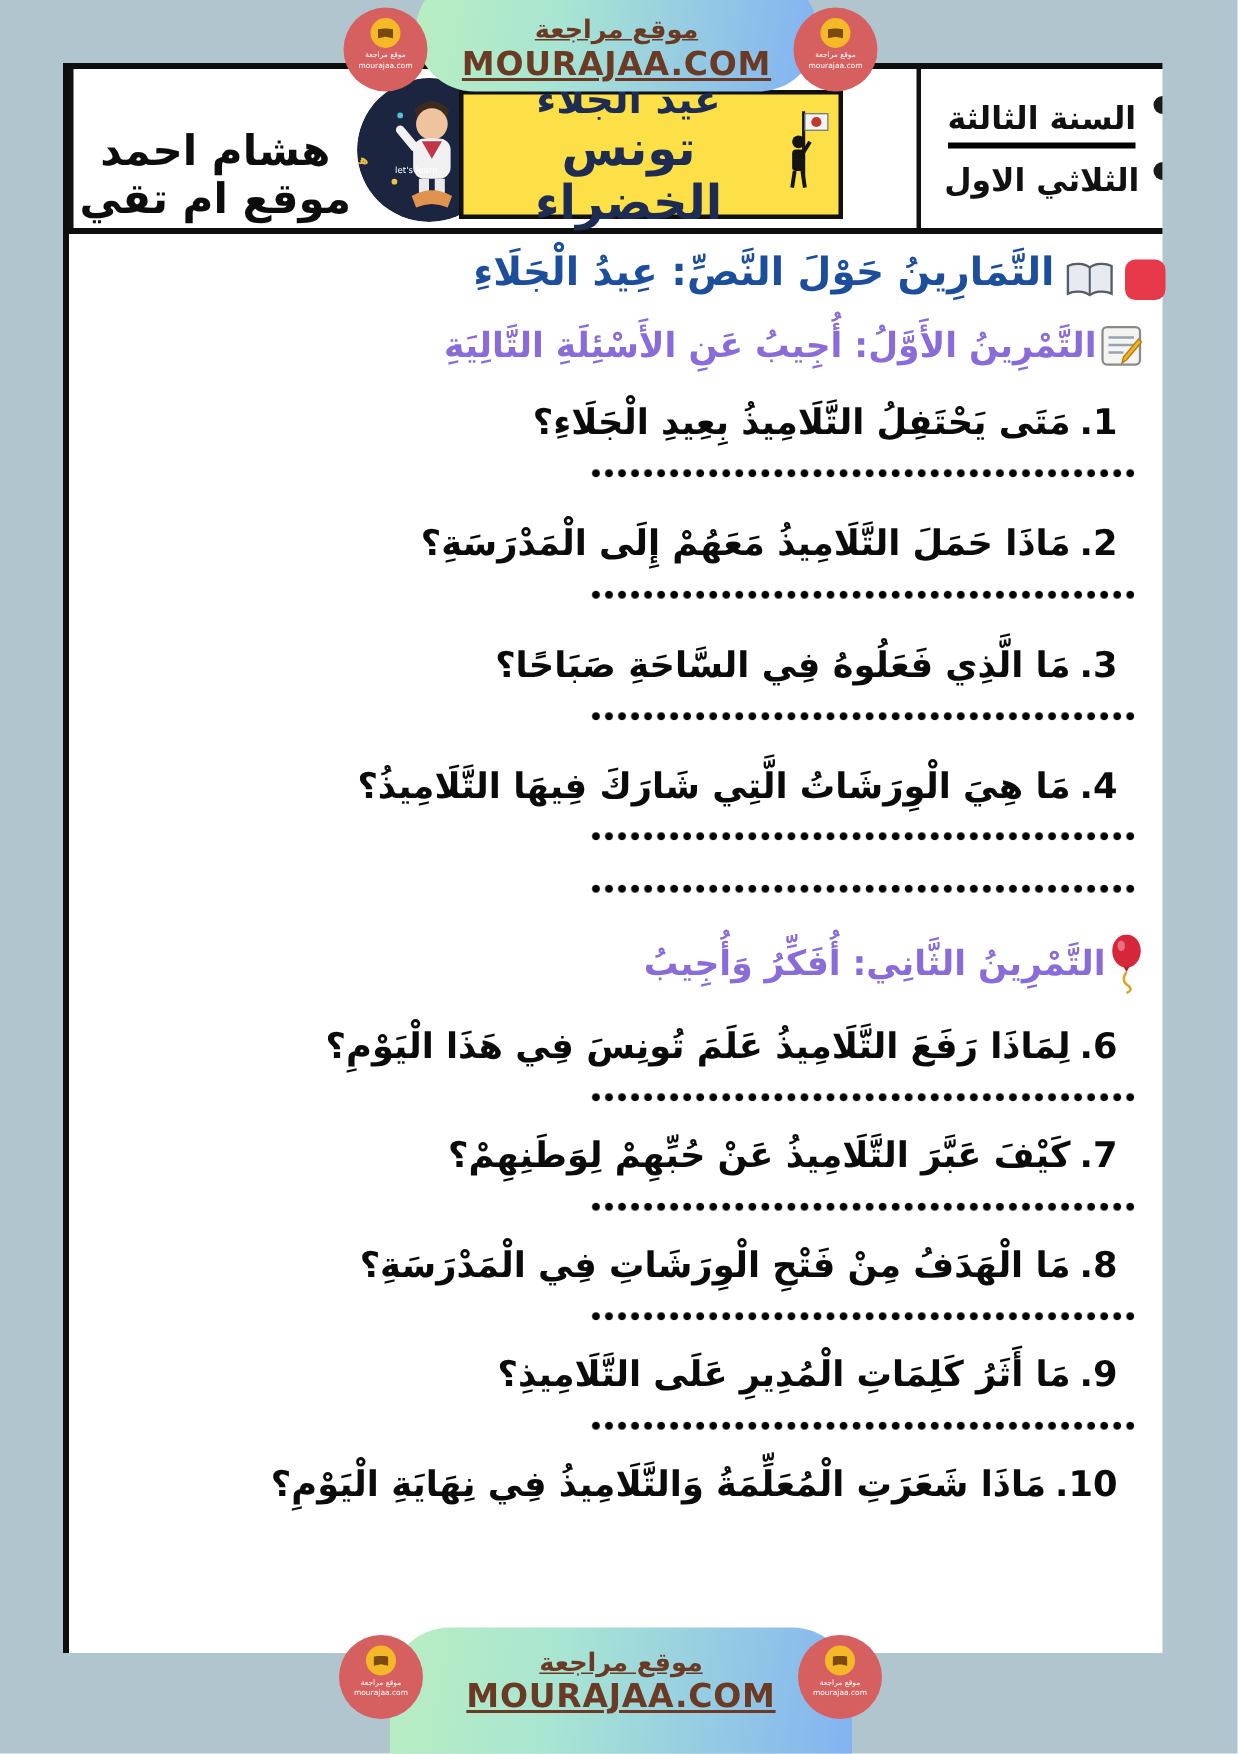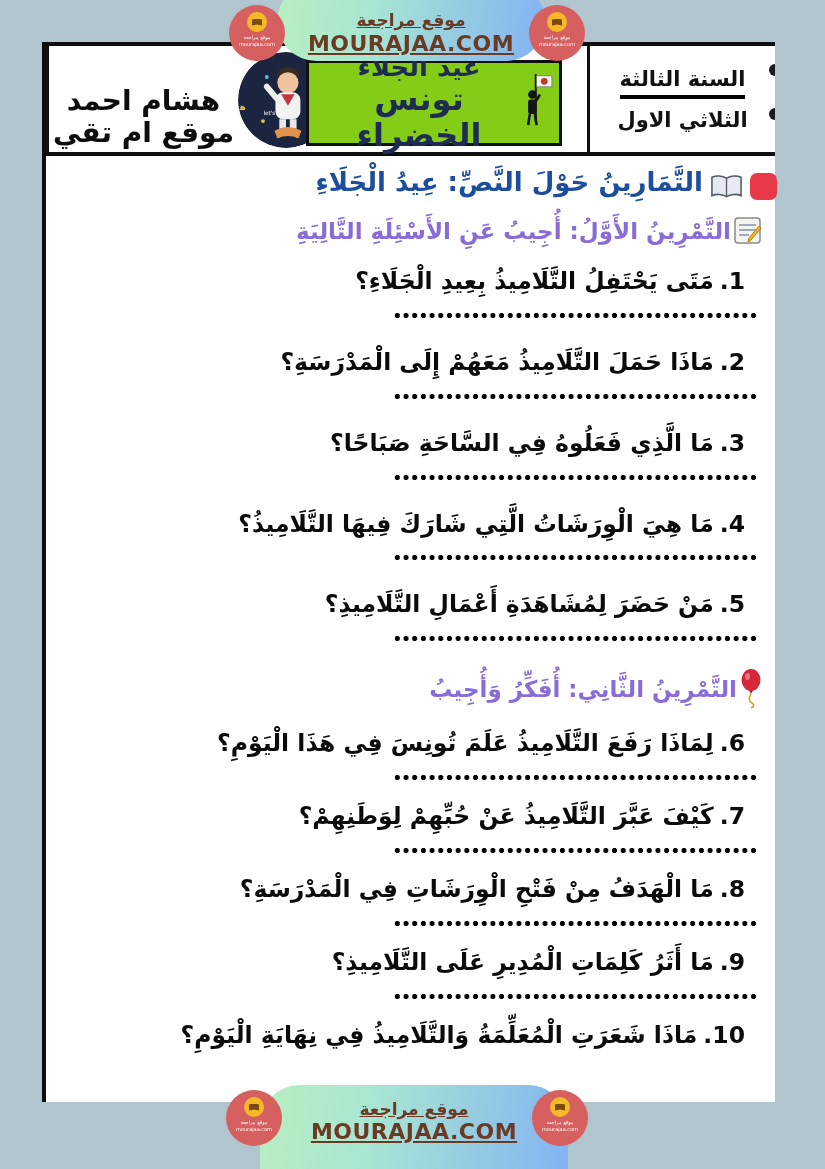--- a/index.html
+++ b/index.html
@@ -25,28 +25,28 @@
   .b-tl{left:229px;top:5px;} .b-tr{left:529px;top:5px;}
   .b-bl{left:226px;top:1090px;} .b-br{left:532px;top:1090px;}
 
   
   .document{position:absolute;left:42px;top:42px;width:729px;height:1060px;background:#fff;
             border-left:4px solid #0e0e0e;direction:rtl;z-index:2;}
 
   
   .hdr{height:106px;border-top:4px solid #0e0e0e;border-bottom:4px solid #0e0e0e;display:flex;}
   .cell{box-sizing:border-box;}
-  .cell-grade{width:188px;border-left:3px solid #111;display:flex;flex-direction:column;
+  .cell-grade{width:164px;border-left:3px solid #111;display:flex;flex-direction:column;
               align-items:center;justify-content:center;gap:9px;position:relative;overflow:hidden;}
   .cell-grade .line{font-size:21px;font-weight:bold;color:#111;white-space:nowrap;}
   .cell-grade .u{border-bottom:4px solid #000;padding-bottom:4px;}
   .edge-dot{position:absolute;right:-6px;width:12px;height:12px;border-radius:50%;background:#1a1a1a;}
   .ed1{top:18px;} .ed2{top:62px;}
   .cell-lesson{flex:1;position:relative;}
-  .lesson-box{position:absolute;left:2px;top:14px;width:256px;height:86px;background:#84cc16;
+  .lesson-box{position:absolute;left:2px;top:14px;width:256px;height:86px;background:#fde047;
               border:3px solid #101010;box-sizing:border-box;display:flex;align-items:center;}
   .lesson-figure{width:34px;height:74px;margin-right:2px;flex:0 0 auto;}
   .lesson-text{flex:1;text-align:center;color:#1e2b52;font-weight:bold;line-height:1.12;padding-left:6px;}
   .lesson-text .l1{font-size:26px;} .lesson-text .l2{font-size:32px;}
   .cell-names{width:258px;border-left:3px solid #111;display:flex;flex-direction:row-reverse;
               align-items:flex-end;justify-content:flex-start;gap:4px;padding:4px;box-sizing:border-box;}
   .avatar{width:96px;height:96px;border-radius:50%;overflow:hidden;flex:0 0 auto;}
   .names{flex:1;text-align:center;font-weight:bold;color:#0d0d0d;font-size:28px;line-height:1.12;white-space:nowrap;}
 
   
@@ -175,21 +175,20 @@
 
           <div class="q-row"><span class="q-num">2.</span><span class="q-text">مَاذَا حَمَلَ التَّلَامِيذُ مَعَهُمْ إِلَى الْمَدْرَسَةِ؟</span></div>
           <div class="dots"></div>
 
           <div class="q-row"><span class="q-num">3.</span><span class="q-text">مَا الَّذِي فَعَلُوهُ فِي السَّاحَةِ صَبَاحًا؟</span></div>
           <div class="dots"></div>
 
           <div class="q-row"><span class="q-num">4.</span><span class="q-text">مَا هِيَ الْوِرَشَاتُ الَّتِي شَارَكَ فِيهَا التَّلَامِيذُ؟</span></div>
           <div class="dots"></div>
 
-          <div class="q-row"><span class="q-num">5.</span><span class="q-text">مَنْ حَضَرَ لِمُشَاهَدَةِ أَعْمَالِ التَّلَامِيذِ؟</span></div>
           <div class="dots"></div>
         </div>
 
       <div class="ex-heading ex2-h">
         <svg class="balloon-ic" viewBox="0 0 24 40">
           <ellipse cx="12" cy="11" rx="9.5" ry="11" fill="#d6263a"></ellipse>
           <ellipse cx="8.5" cy="7.5" rx="2.5" ry="3.5" fill="#e9707e"></ellipse>
           <path d="M10 21.5 L14 21.5 L12 25 Z" fill="#b01f30"></path>
           <path d="M12 25 q-4 6 1 9 q4 3 -1 5" fill="none" stroke="#d9a427" stroke-width="1.6"></path>
         </svg>

